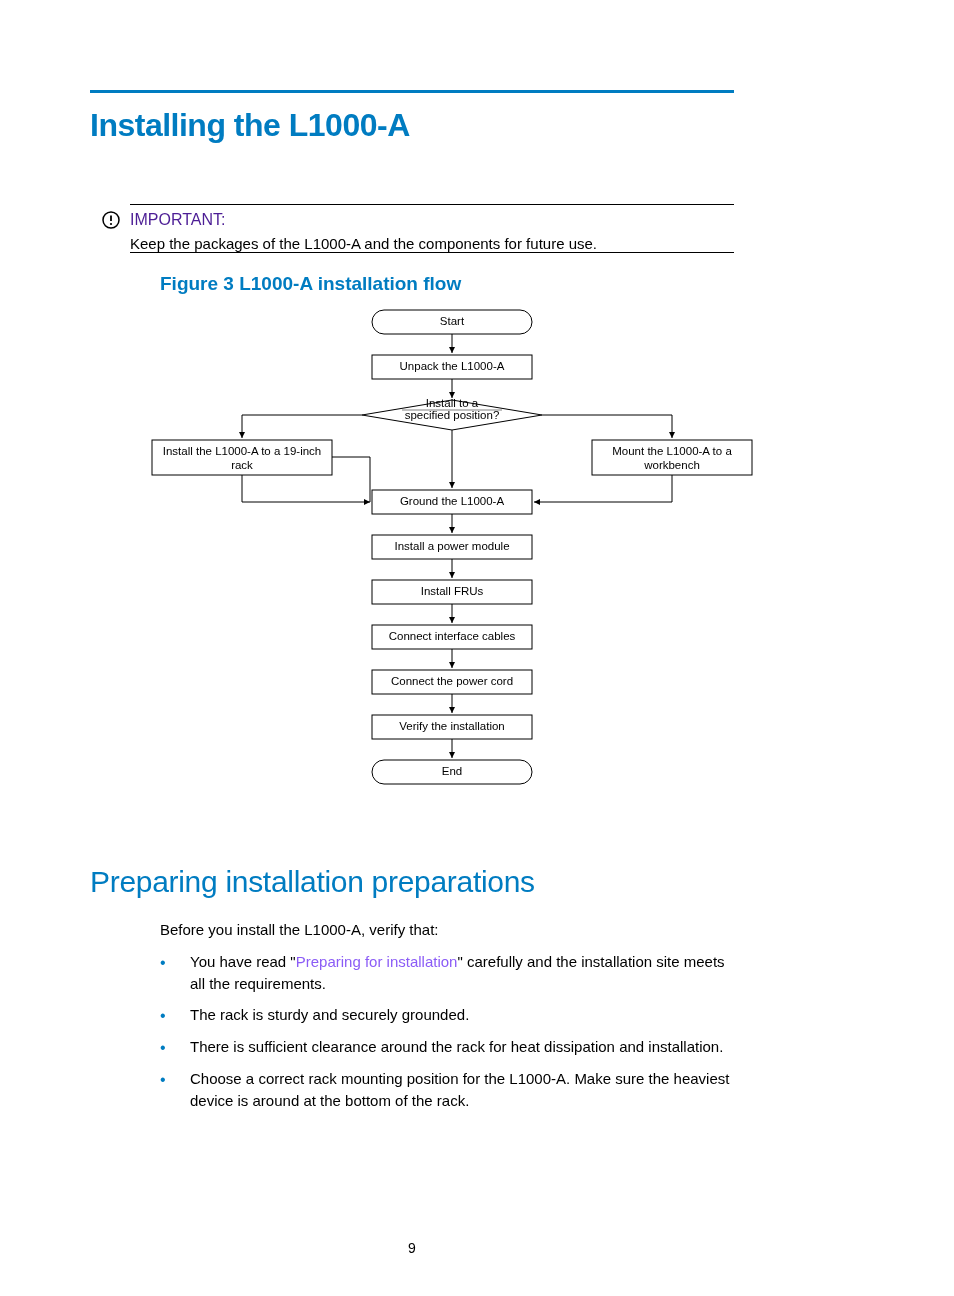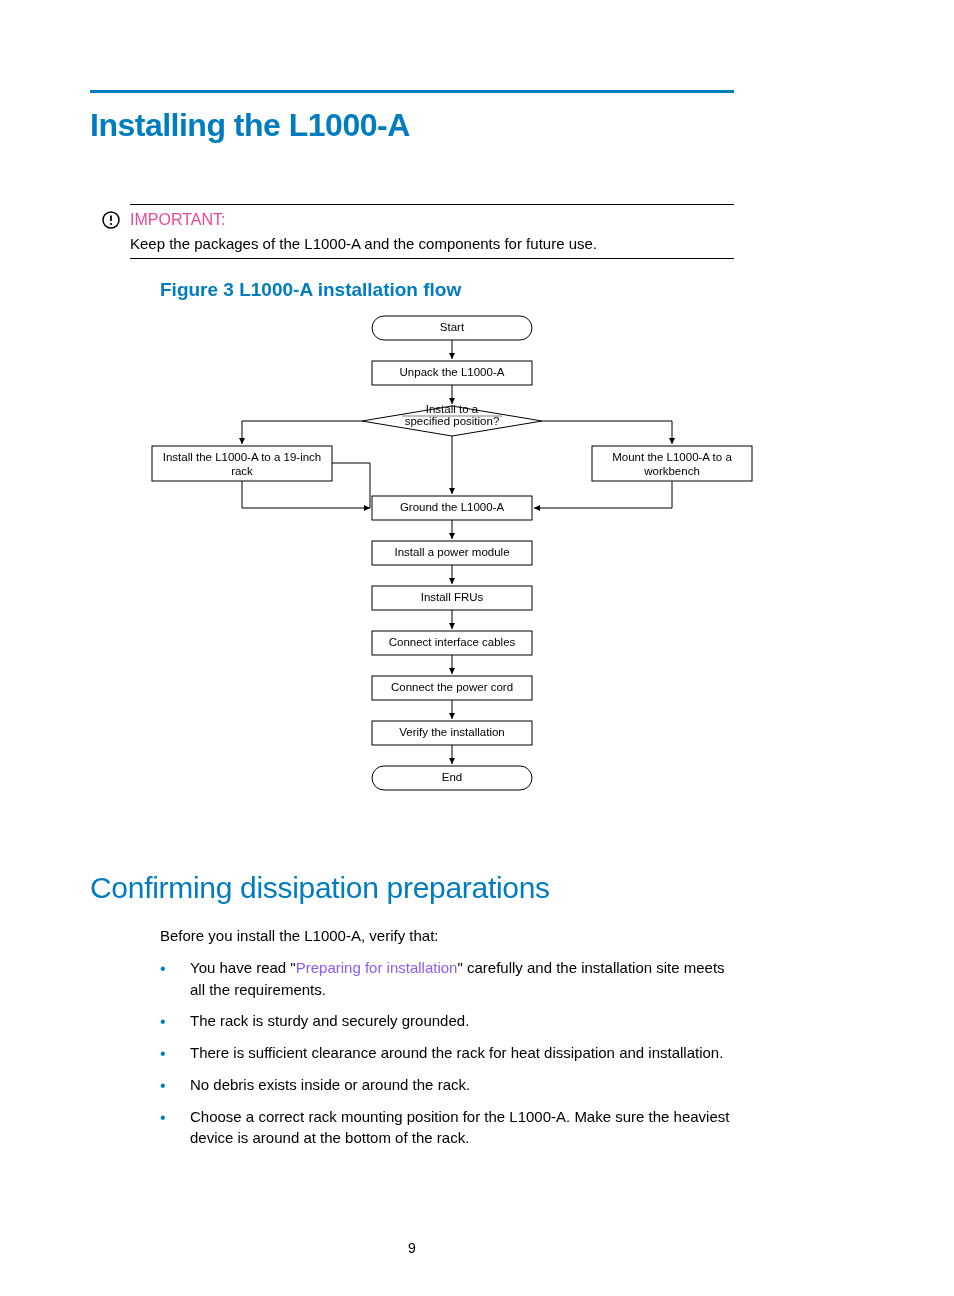--- a/index.html
+++ b/index.html
@@ -31,27 +31,26 @@
     border-top: 1px solid #000;
     padding-top: 6px;
     position: relative;
   }
   .important-icon {
     position: absolute;
     left: -28px;
     top: 6px;
   }
   .important-heading {
-    color: #ec4899;
+    color: #4c1d95;
     font-size: 16px;
     margin-bottom: 6px;
   }
   .important-text {
     font-size: 15px;
-    padding-bottom: 6px;
     border-bottom: 1px solid #000;
   }
   .figure-caption {
     color: #007cc1;
     font-weight: bold;
     font-size: 19px;
     margin: 20px 0 10px 70px;
   }
   .flowchart {
     margin: 0 auto;
@@ -206,28 +205,27 @@
 
       <rect x="260" y="410" width="160" height="24" fill="#fff" stroke="#000"></rect>
       <text x="340" y="422">Verify the installation</text>
       <line x1="340" y1="434" x2="340" y2="453" stroke="#000" marker-end="url(#arrow)"></line>
 
       <rect x="260" y="455" width="160" height="24" rx="12" ry="12" fill="#fff" stroke="#000"></rect>
       <text x="340" y="467">End</text>
     </svg>
   </div>
 
-  <h2 class="section">Confirming dissipation preparations</h2>
+  <h2 class="section">Preparing installation preparations</h2>
 
   <div class="body-text">Before you install the L1000-A, verify that:</div>
 
   <ul class="bullets">
     <li>
       <span>You have read "</span><span class="link">Preparing for installation</span><span>" carefully and the installation site meets all the requirements.</span>
     </li>
     <li>The rack is sturdy and securely grounded.</li>
     <li>There is sufficient clearance around the rack for heat dissipation and installation.</li>
-    <li>No debris exists inside or around the rack.</li>
     <li>Choose a correct rack mounting position for the L1000-A. Make sure the heaviest device is around at the bottom of the rack.</li>
   </ul>
 
   <div class="page-num">9</div>
 </div>
 
 </body></html>

